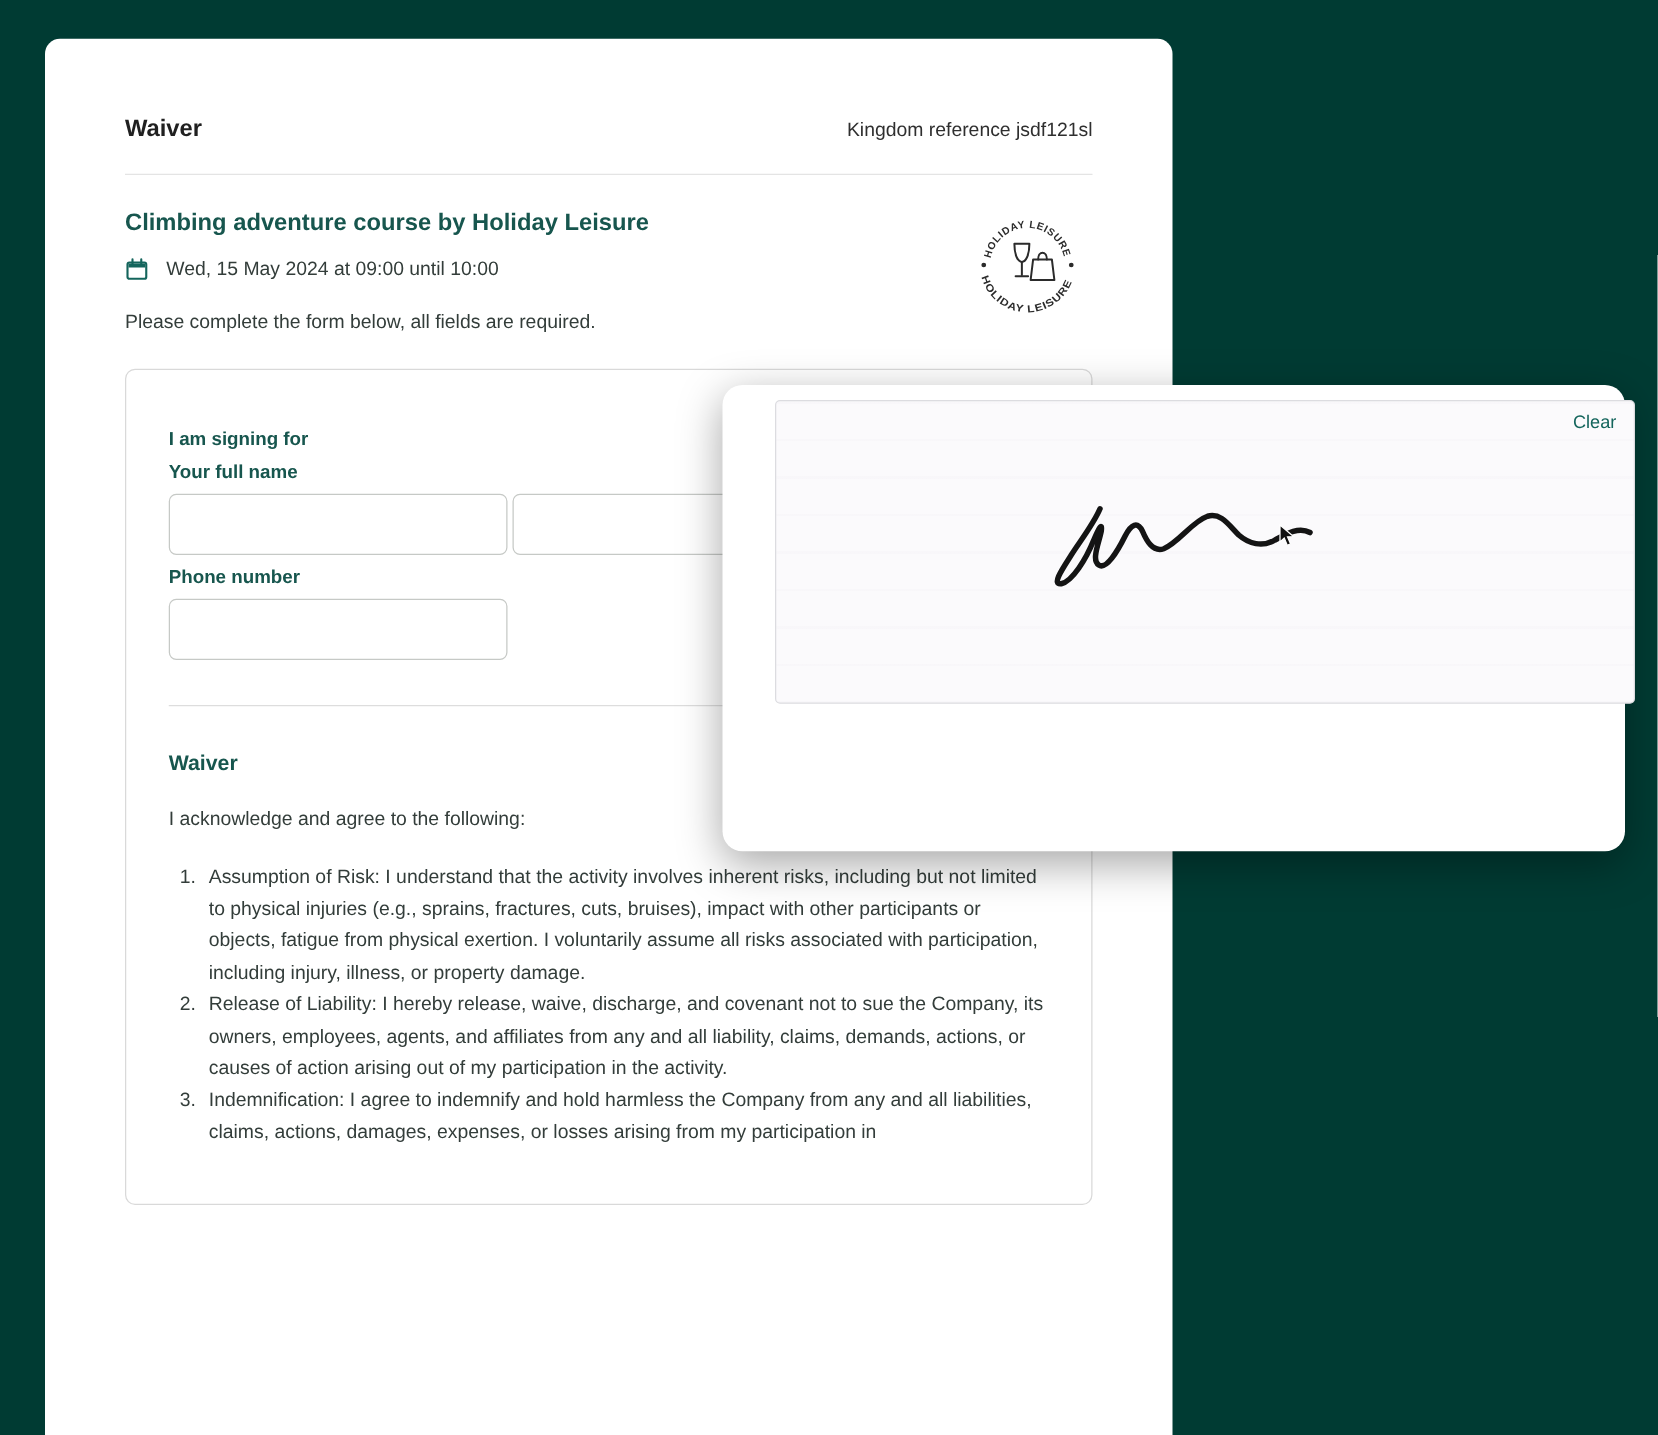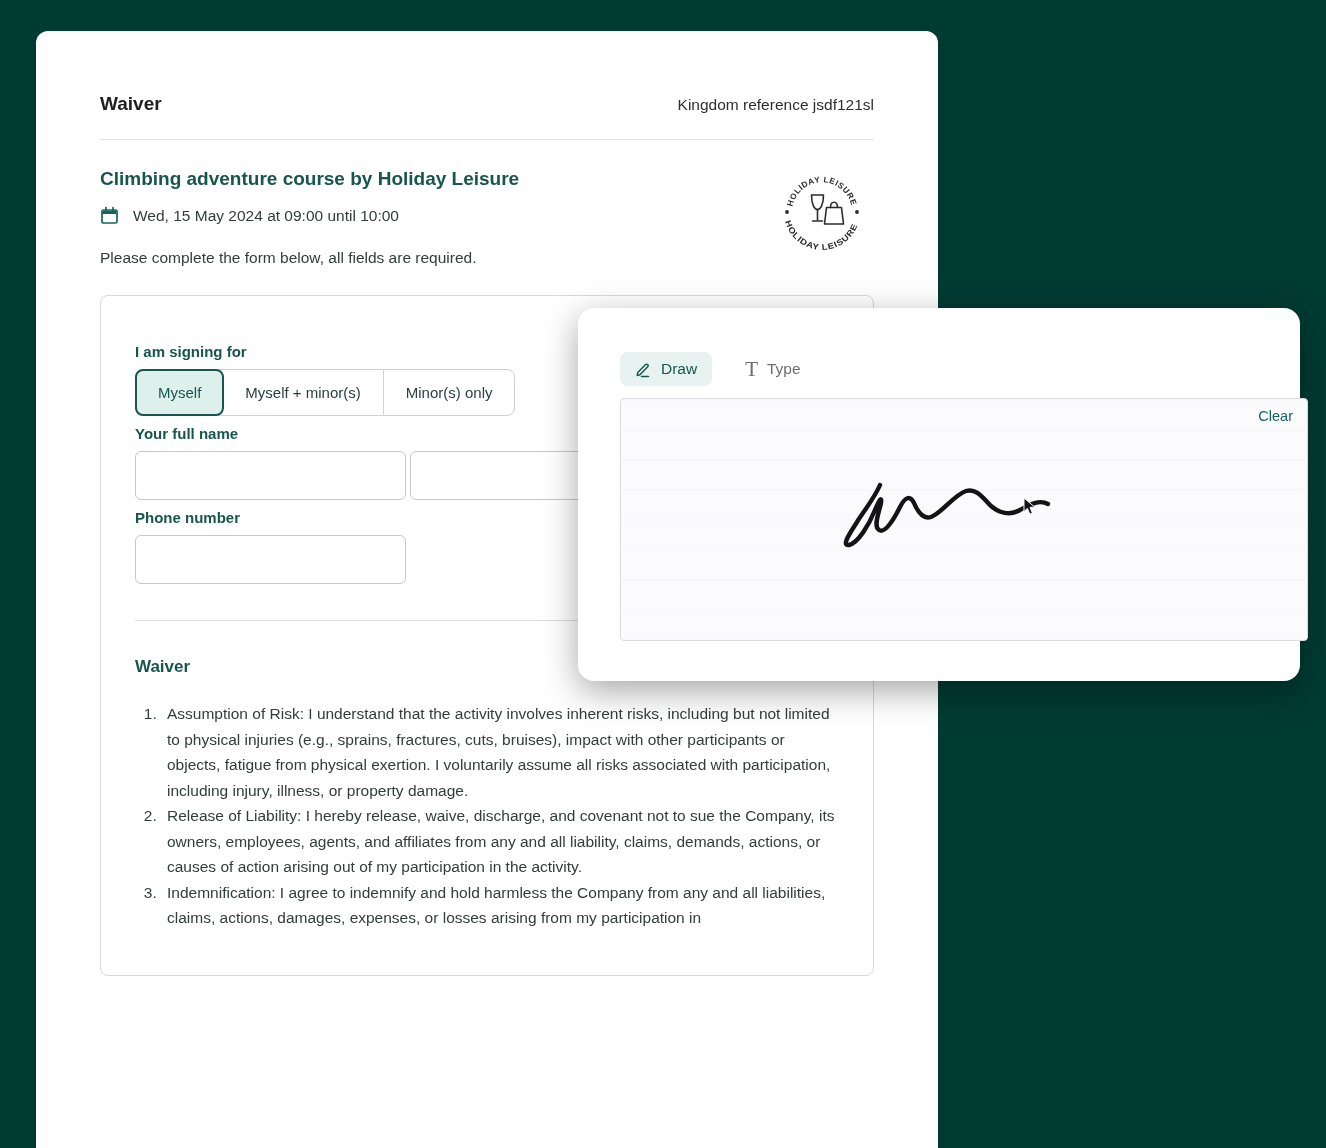--- a/index.html
+++ b/index.html
@@ -158,61 +158,42 @@
       <g stroke="#2b2b2b" stroke-width="1.6" stroke-linecap="round" stroke-linejoin="round">
         <path d="M48.5 39.5 L63.5 39.5 L65.5 56 L46.5 56 Z"></path>
         <path d="M52.5 39.5 C52.5 32.5 59.5 32.5 59.5 39.5"></path>
       </g>
     </svg>
   </div>
 
   <div class="details-box">
 
     <label class="field-label">I am signing for</label>
-    <div class="segmented">
-      <button class="segment selected">Myself</button>
-      <button class="segment">Myself + minor(s)</button>
-      <button class="segment">Minor(s) only</button>
-    </div>
 
     <label class="field-label">Your full name</label>
     <input class="text-input" type="text" value="" style="">
 
     <input class="text-input" type="text" value="" style="">
 
     <label class="field-label">Phone number</label>
     <input class="text-input" type="text" value="" style="">
 
     <hr class="box-divider">
 
     <h2 class="waiver-heading">Waiver</h2>
+    <p class="waiver-intro">I acknowledge and agree to the following:</p>
     <ol class="waiver-list">
       <li>Assumption of Risk: I understand that the activity involves inherent risks, including but not limited to physical injuries (e.g., sprains, fractures, cuts, bruises), impact with other participants or objects, fatigue from physical exertion. I voluntarily assume all risks associated with participation, including injury, illness, or property damage.</li>
       <li>Release of Liability: I hereby release, waive, discharge, and covenant not to sue the Company, its owners, employees, agents, and affiliates from any and all liability, claims, demands, actions, or causes of action arising out of my participation in the activity.</li>
       <li>Indemnification: I agree to indemnify and hold harmless the Company from any and all liabilities, claims, actions, damages, expenses, or losses arising from my participation in</li>
     </ol>
   </div>
 </div>
 
 <div class="sig-modal">
-  <div class="sig-tabs">
-    <button class="sig-tab active">
-      <span style="display:flex;">
-        <svg width="17" height="17" viewBox="0 0 17 17" fill="none">
-          <path d="M2.8 11.6 L10.6 3.6 C11.2 3 12.1 3 12.7 3.6 C13.3 4.2 13.3 5.1 12.7 5.7 L4.9 13.7 L2.2 14.4 Z" stroke="#17564e" stroke-width="1.5" stroke-linejoin="round"></path>
-          <path d="M6.5 15.5 L13.5 15.5" stroke="#17564e" stroke-width="1.5" stroke-linecap="round"></path>
-        </svg>
-      </span>
-      <span>Draw</span>
-    </button>
-    <button class="sig-tab">
-      <span class="type-glyph">T</span>
-      <span>Type</span>
-    </button>
-  </div>
 
   <div class="sig-canvas">
     <svg class="sig-stroke" width="638" height="243" viewBox="0 0 638 243" fill="none">
       <path d="M 259 86
                C 254 98, 243 112, 236 123
                C 229 134, 220 147, 228 146
                C 237 144, 248 126, 254 111
                C 258 102, 261 96, 260 104
                C 258 114, 252 127, 258 131
                C 264 135, 273 120, 279 108

